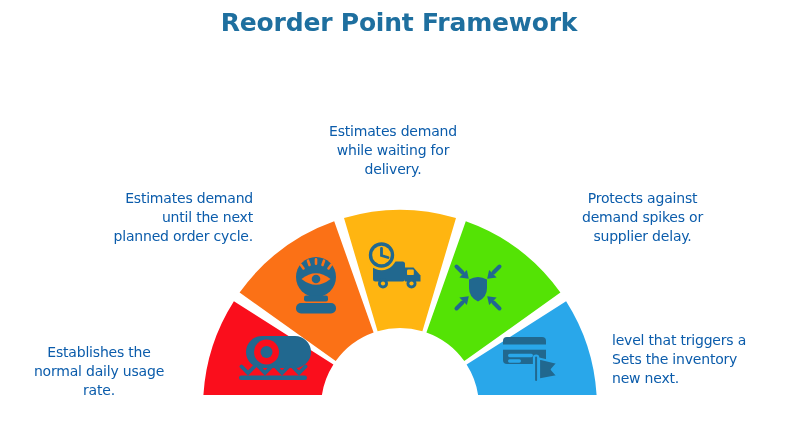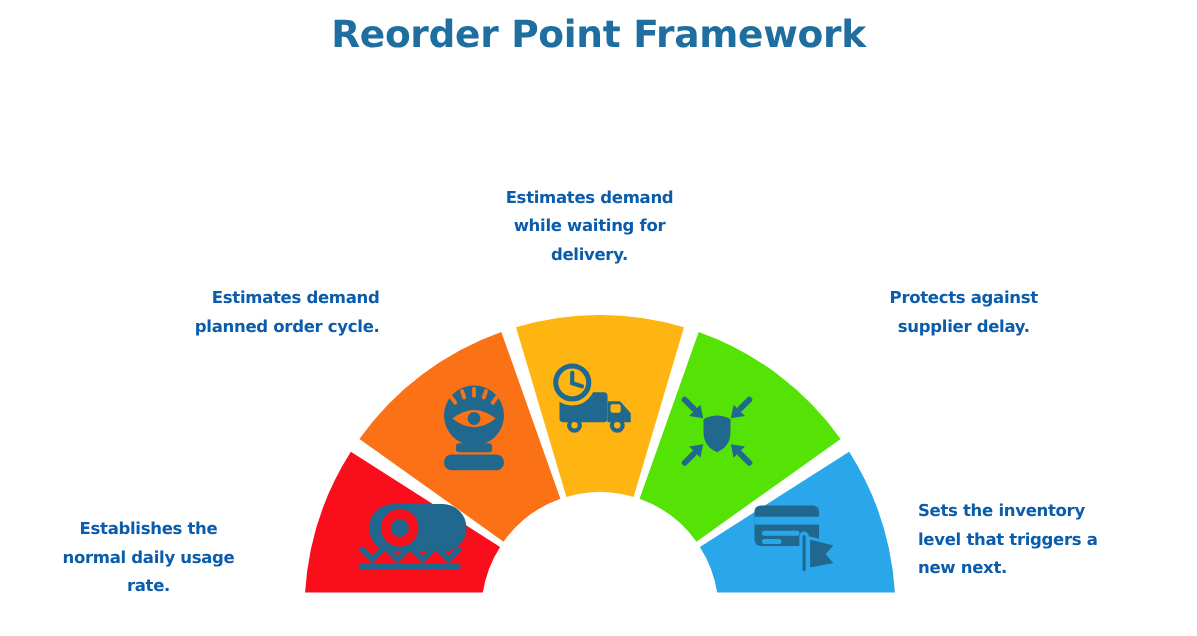--- a/index.html
+++ b/index.html
@@ -7,21 +7,21 @@
     position:relative;width:798px;height:424px;background:#fff;overflow:hidden;
     font-family:"DejaVu Sans","Liberation Sans",sans-serif;
   }
   .title{
     position:absolute;top:8px;left:0;width:798px;margin:0;
     text-align:center;font-size:25px;font-weight:700;letter-spacing:-0.2px;
     color:var(--title_text,#1e6f9f);
   }
   .gauge{position:absolute;left:0;top:0;}
   .label{
-    position:absolute;font-size:11px;font-weight:700;line-height:19px;
+    position:absolute;font-size:14px;font-weight:400;line-height:19px;
     letter-spacing:-0.2px;color:var(--body_text,#0b5cab);
   }
   .label span{display:block;}
   .lbl-top{left:288px;top:122px;width:210px;text-align:center;}
   .lbl-left{left:48px;top:189px;width:205px;text-align:right;}
   .lbl-right{left:540px;top:189px;width:205px;text-align:center;}
   .lbl-bottom-left{left:18px;top:343px;width:162px;text-align:center;}
   .lbl-bottom-right{left:612px;top:331px;width:178px;text-align:left;}
   .ink{fill:var(--ink,#21688f);}
   .tick{stroke:var(--ink,#21688f);fill:none;stroke-linecap:round;}
@@ -91,33 +91,35 @@
   </svg>
 
   <div class="label lbl-bottom-left">
     <span>Establishes the</span>
     <span>normal daily usage</span>
     <span>rate.</span>
   </div>
 
   <div class="label lbl-left">
     <span>Estimates demand</span>
+    <span>until the next</span>
     <span>planned order cycle.</span>
   </div>
 
   <div class="label lbl-top">
     <span>Estimates demand</span>
     <span>while waiting for</span>
     <span>delivery.</span>
   </div>
 
   <div class="label lbl-right">
     <span>Protects against</span>
+    <span>demand spikes or</span>
     <span>supplier delay.</span>
   </div>
 
   <div class="label lbl-bottom-right">
+    <span>level that triggers a</span>
     <span>Sets the inventory</span>
-    <span>level that triggers a</span>
     <span>new next.</span>
   </div>
 
 </div>
 
 </body></html>

